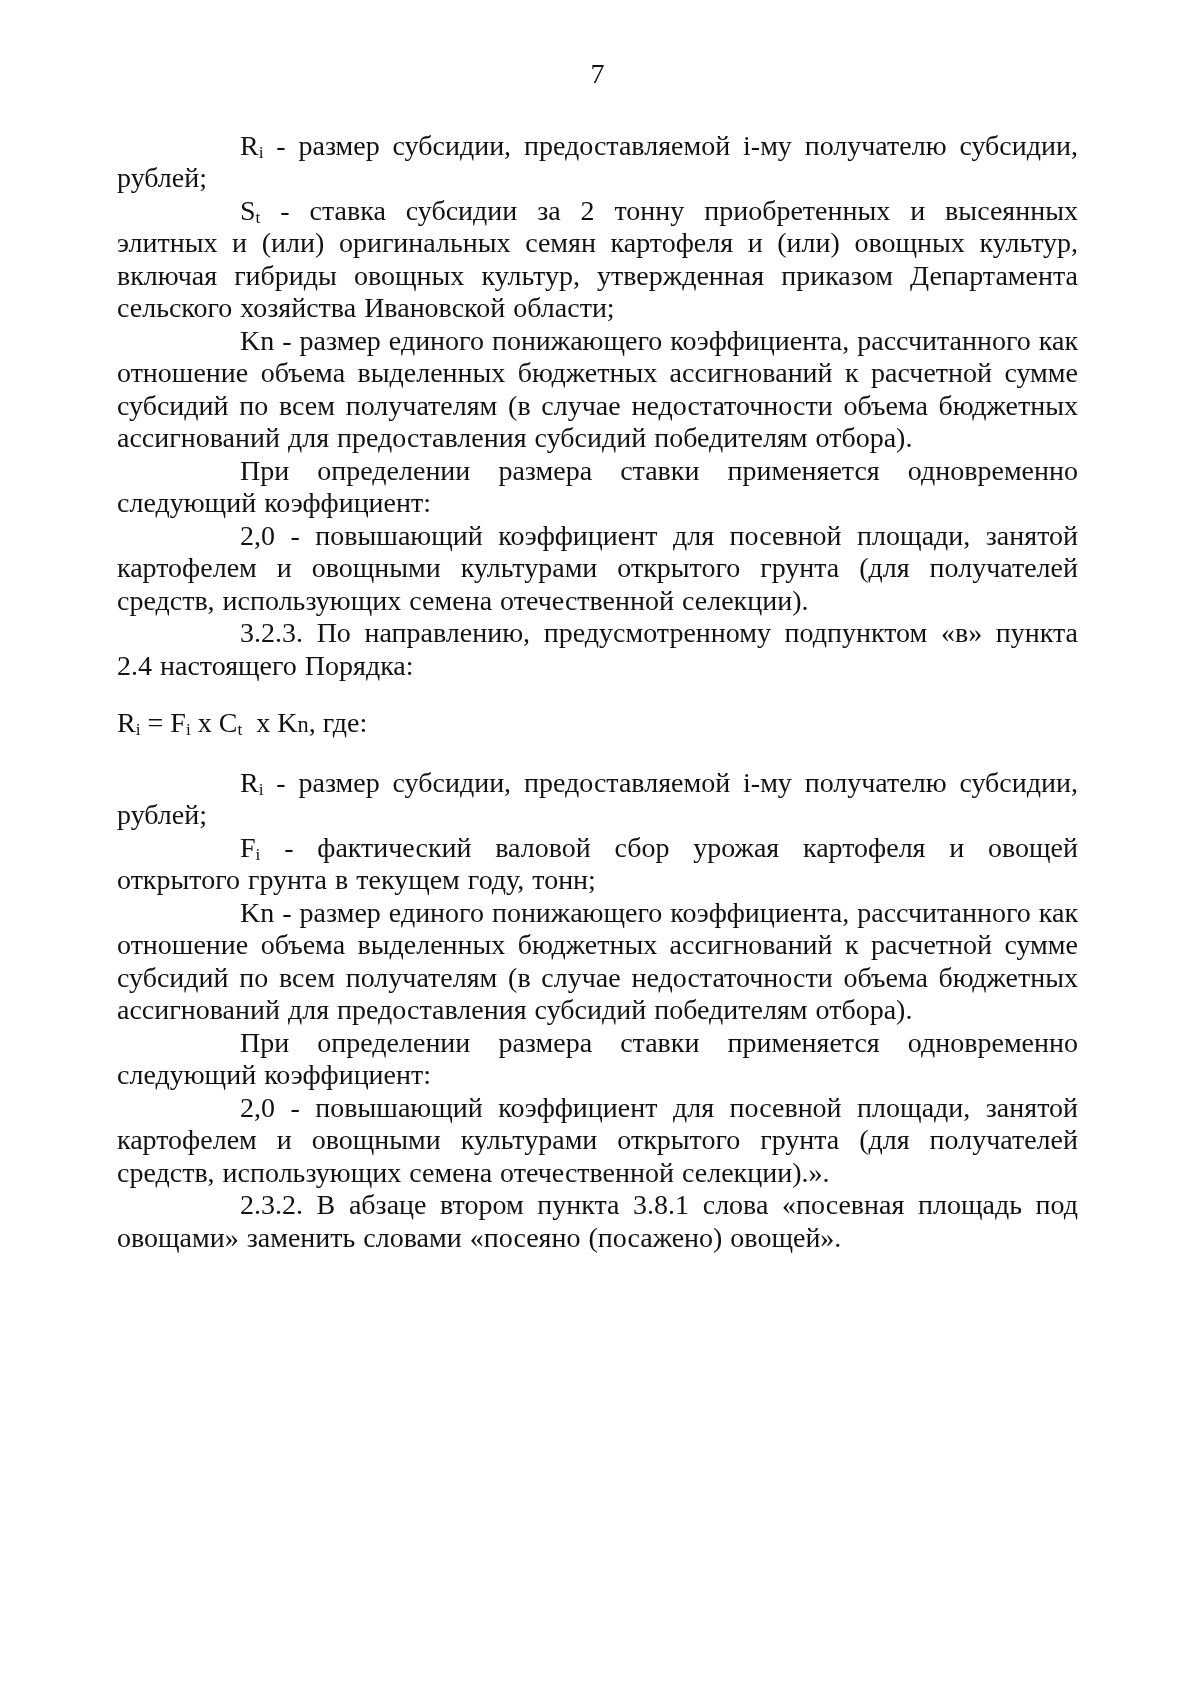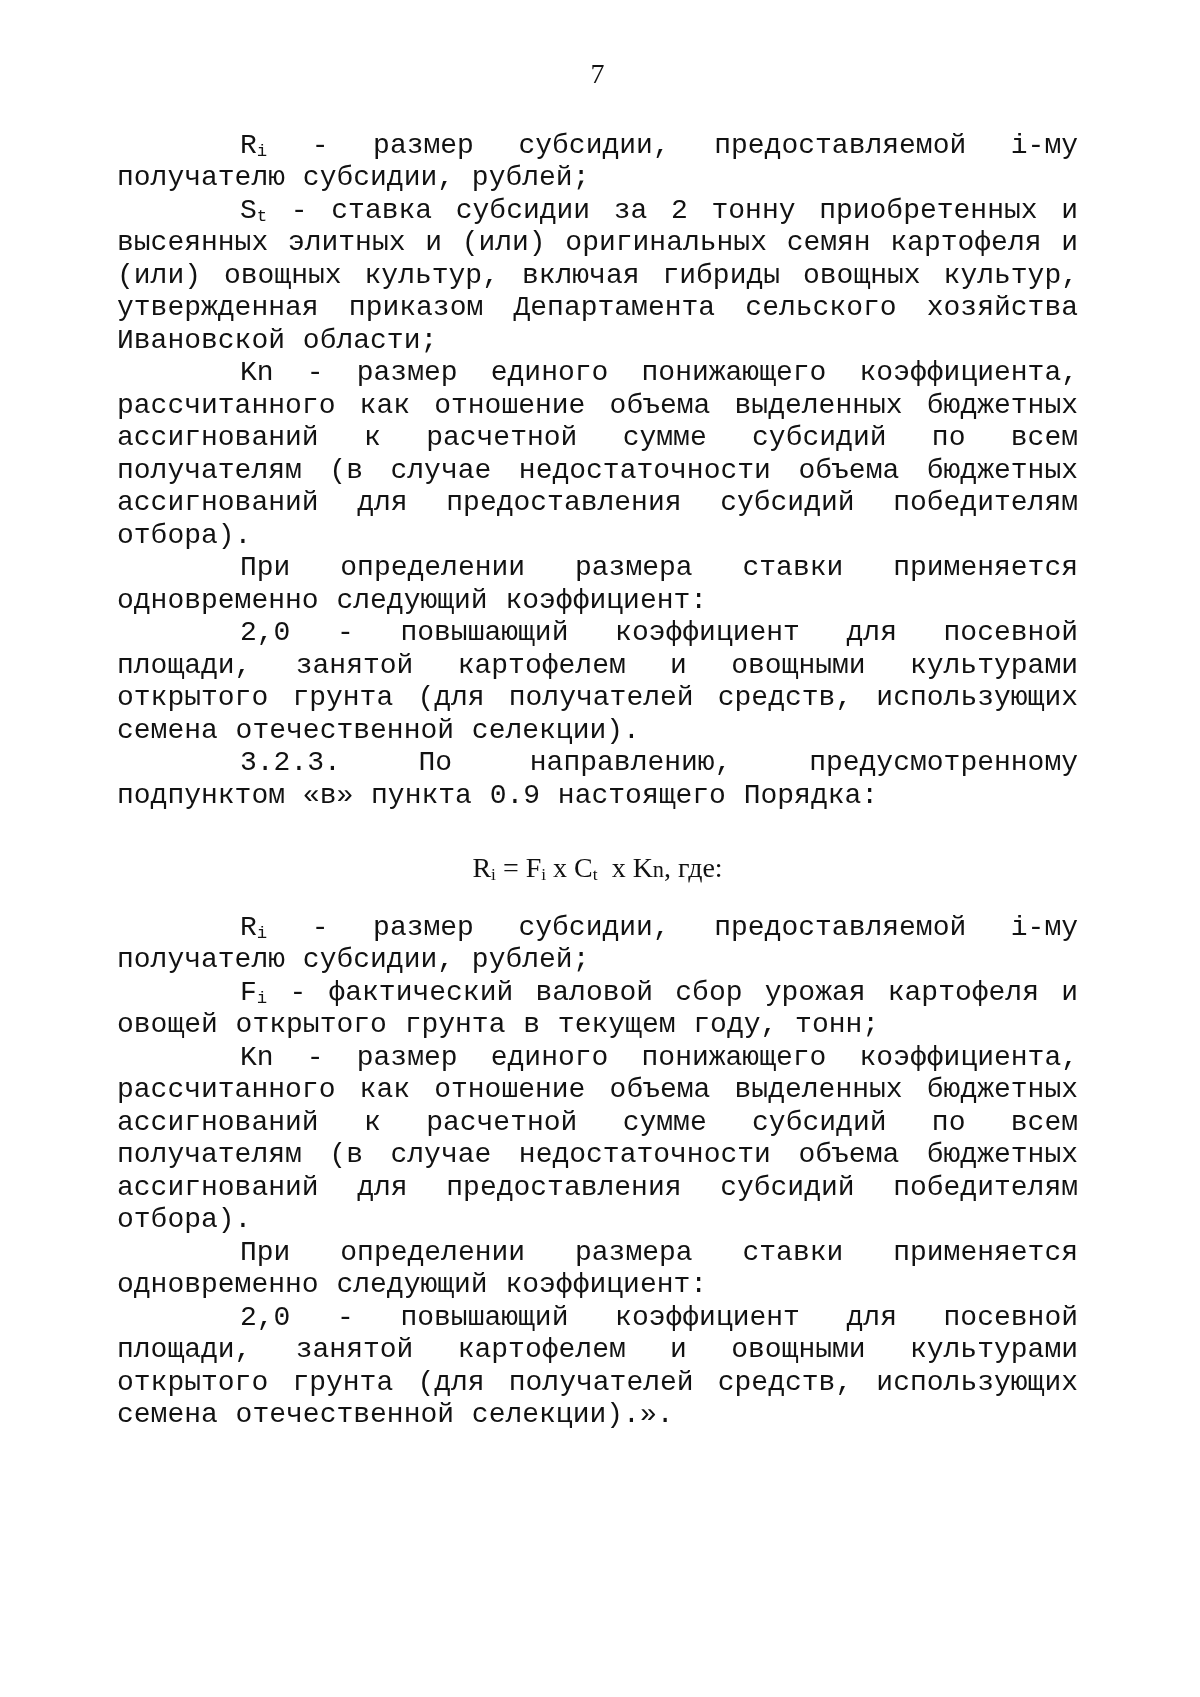--- a/index.html
+++ b/index.html
@@ -23,35 +23,34 @@
   }
   .page-number {
     text-align: center;
     margin: 0 0 39px 0;
   }
   .para {
     margin: 0;
     text-align: justify;
     text-indent: 123px;
     word-spacing: 1px;
-    font-family: Liberation Mono, monospace;
   }
   .para .lead {
     white-space: pre;
   }
   sub {
     font-size: 0.62em;
     line-height: 0;
     vertical-align: baseline;
     position: relative;
     top: 0.18em;
   }
   .formula {
-    margin: 40px 0 25px 0;
-    text-align: center;
+    margin: 25px 0 25px 0;
+    text-align: left;
     text-indent: 0;
     white-space: pre;
   }
   .formula .var-n {
     font-size: 0.8em;
   }
 </style>
 </head>
 <body>
 
@@ -65,30 +64,31 @@
 
 
     <p class="para"><span class="lead"><span>S</span><sub>t</sub></span><span> - ставка субсидии за 2 тонну приобретенных и высеянных элитных и (или) оригинальных семян картофеля и (или) овощных культур, включая гибриды овощных культур, утвержденная приказом Департамента сельского хозяйства Ивановской области;</span></p>
 
     <p class="para"><span>Kn - размер единого понижающего коэффициента, рассчитанного как отношение объема выделенных бюджетных ассигнований к расчетной сумме субсидий по всем получателям (в случае недостаточности объема бюджетных ассигнований для предоставления субсидий победителям отбора).</span></p>
 
     <p class="para"><span>При определении размера ставки применяется одновременно следующий коэффициент:</span></p>
 
     <p class="para"><span>2,0 - повышающий коэффициент для посевной площади, занятой картофелем и овощными культурами открытого грунта (для получателей средств, использующих семена отечественной селекции).</span></p>
 
-    <p class="para"><span>3.2.3. По направлению, предусмотренному подпунктом «в» пункта 0.9 настоящего Порядка:</span></p>
+    <p class="para"><span>3.2.3. По направлению, предусмотренному подпунктом «в» пункта 2.4 настоящего Порядка:</span></p>
 
     <p class="formula"><span>R</span><sub>i</sub><span> = F</span><sub>i</sub><span> x C</span><sub>t</sub><span>  x K</span><span class="var-n">n</span><span>, где:</span></p>
 
     <p class="para"><span class="lead"><span>R</span><sub>i</sub></span><span> - размер субсидии, предоставляемой i-му получателю субсидии, рублей;</span></p>
 
     <p class="para"><span class="lead"><span>F</span><sub>i</sub></span><span> - фактический валовой сбор урожая картофеля и овощей открытого грунта в текущем году, тонн;</span></p>
 
 
     <p class="para"><span>Kn - размер единого понижающего коэффициента, рассчитанного как отношение объема выделенных бюджетных ассигнований к расчетной сумме субсидий по всем получателям (в случае недостаточности объема бюджетных ассигнований для предоставления субсидий победителям отбора).</span></p>
 
     <p class="para"><span>При определении размера ставки применяется одновременно следующий коэффициент:</span></p>
 
     <p class="para"><span>2,0 - повышающий коэффициент для посевной площади, занятой картофелем и овощными культурами открытого грунта (для получателей средств, использующих семена отечественной селекции).».</span></p>
 
+    <p class="para"><span>2.3.2. В абзаце втором пункта 3.8.1 слова «посевная площадь под овощами» заменить словами «посеяно (посажено) овощей».</span></p>
 
   </div>
 </div>
 
 </body></html>

